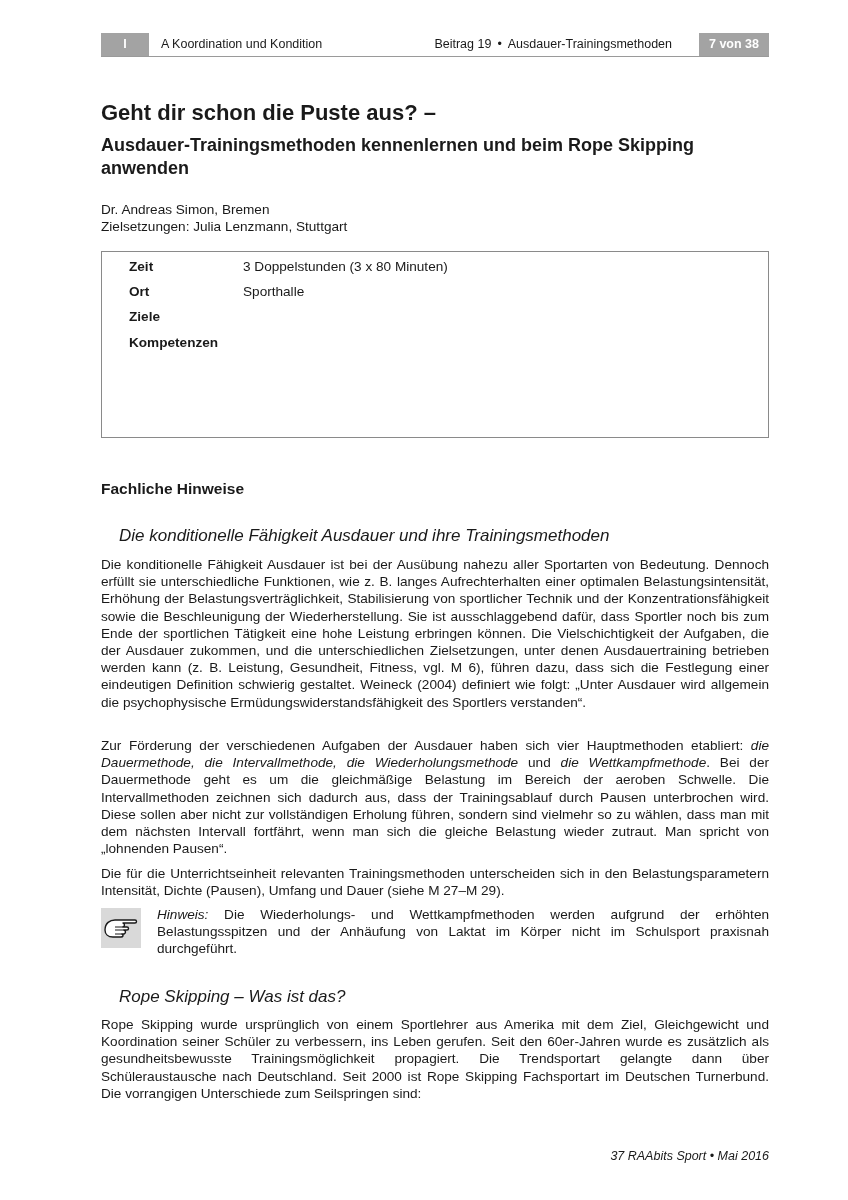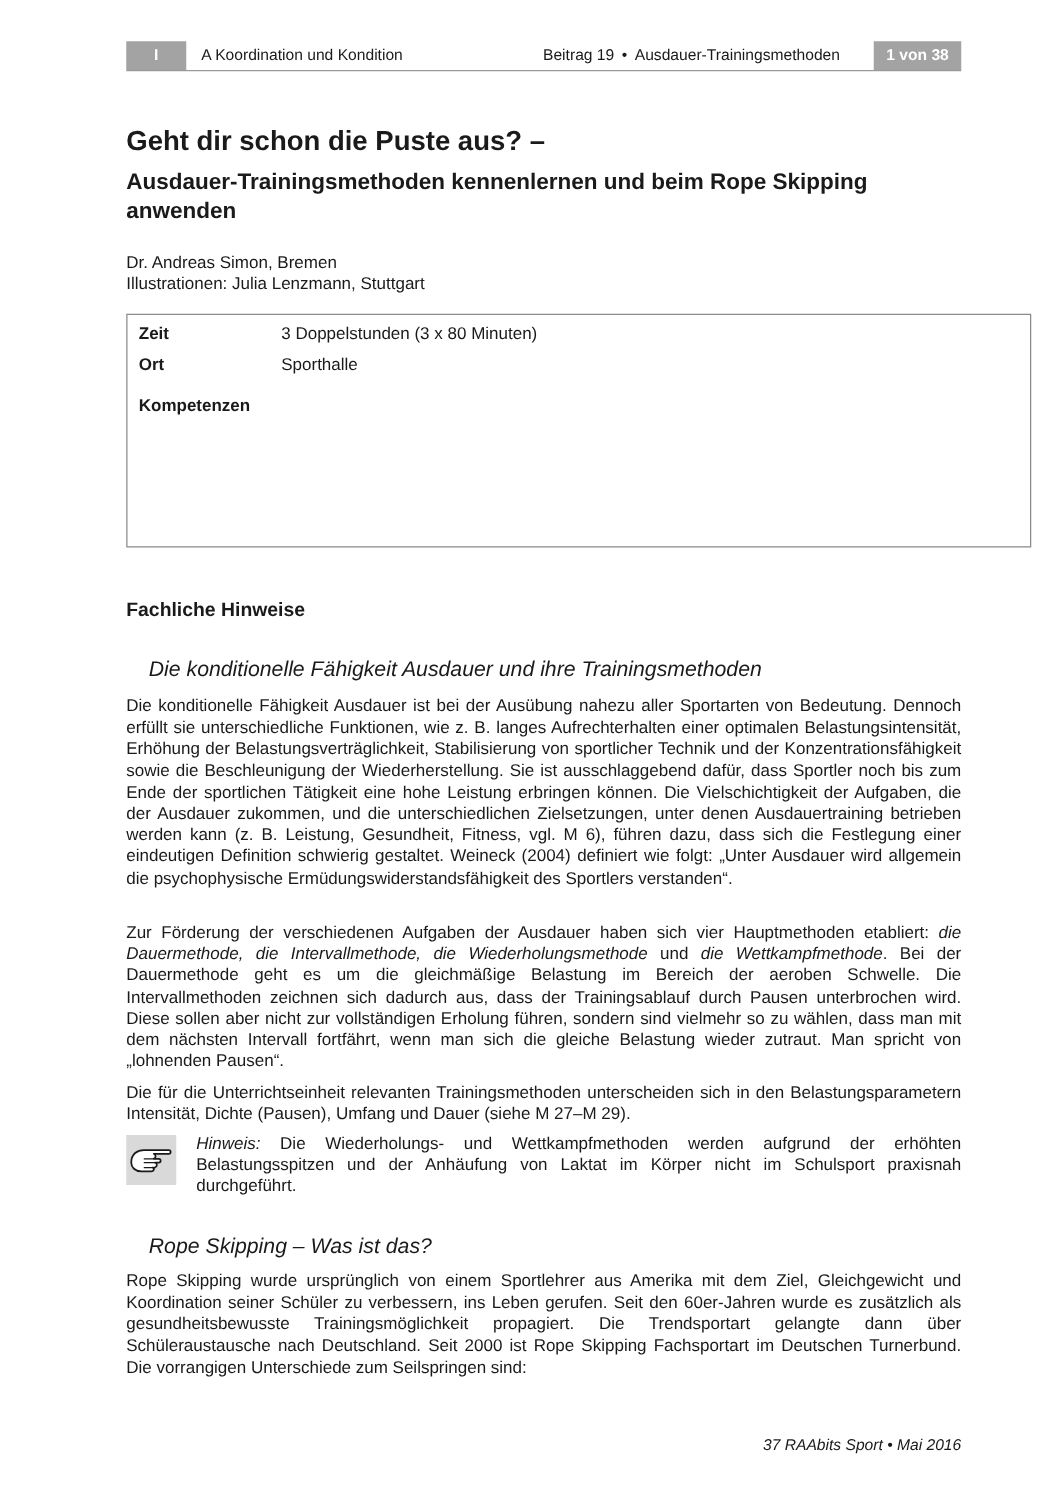--- a/index.html
+++ b/index.html
@@ -47,23 +47,23 @@
     position: absolute; left: 101px; top: 134px; width: 668px;
     font-size: 18px; line-height: 23px; font-weight: bold; color: #1a1a1a;
   }
   .authors {
     position: absolute; left: 101px; top: 201px;
     font-size: 13.6px; line-height: 17px;
   }
 
   
   .infobox {
-    position: absolute; left: 101px; top: 251px; width: 724px; height: 187px;
+    position: absolute; left: 101px; top: 251px; width: 668px; height: 187px;
     border: 1px solid #8a8a8a;
-    padding: 6px 10px 0 9px;
+    padding: 6px 10px 0 27px;
   }
   .info-row { display: flex; margin-bottom: 8px; }
   .info-label { width: 114px; font-weight: bold; flex: 0 0 114px; }
   .info-value { flex: 1 1 auto; }
 
   
   .h-section {
     position: absolute; left: 101px; top: 480px;
     font-size: 15.5px; font-weight: bold;
   }
@@ -98,41 +98,42 @@
 
 <div class="header">
   <div class="hdr-section">I</div>
   <div class="hdr-chapter">A  Koordination und Kondition</div>
   <div class="hdr-spacer"></div>
   <div class="hdr-article">
     <span>Beitrag 19</span>
     <span class="bullet">•</span>
     <span>Ausdauer-Trainingsmethoden</span>
   </div>
-  <div class="hdr-page">1 von 38</div>
+  <div class="hdr-page">7 von 38</div>
 </div>
 
 <h1 class="title">Geht dir schon die Puste aus? –</h1>
 <h2 class="subtitle">Ausdauer-Trainingsmethoden kennenlernen und beim Rope Skipping anwenden</h2>
 
 <div class="authors">
   <div>Dr. Andreas Simon, Bremen</div>
-  <div>Illustrationen: Julia Lenzmann, Stuttgart</div>
+  <div>Zielsetzungen: Julia Lenzmann, Stuttgart</div>
 </div>
 
 <div class="infobox">
   <div class="info-row">
     <div class="info-label">Zeit</div>
     <div class="info-value">3 Doppelstunden (3 x 80 Minuten)</div>
   </div>
   <div class="info-row">
     <div class="info-label">Ort</div>
     <div class="info-value">Sporthalle</div>
   </div>
   <div class="info-row">
+    <div class="info-label">Ziele</div>
   </div>
   <div class="info-row">
     <div class="info-label">Kompetenzen</div>
   </div>
 </div>
 
 <h3 class="h-section">Fachliche Hinweise</h3>
 
 <h4 class="h-sub" style="top:527px;">Die konditionelle Fähigkeit Ausdauer und ihre Trainingsmethoden</h4>
 

